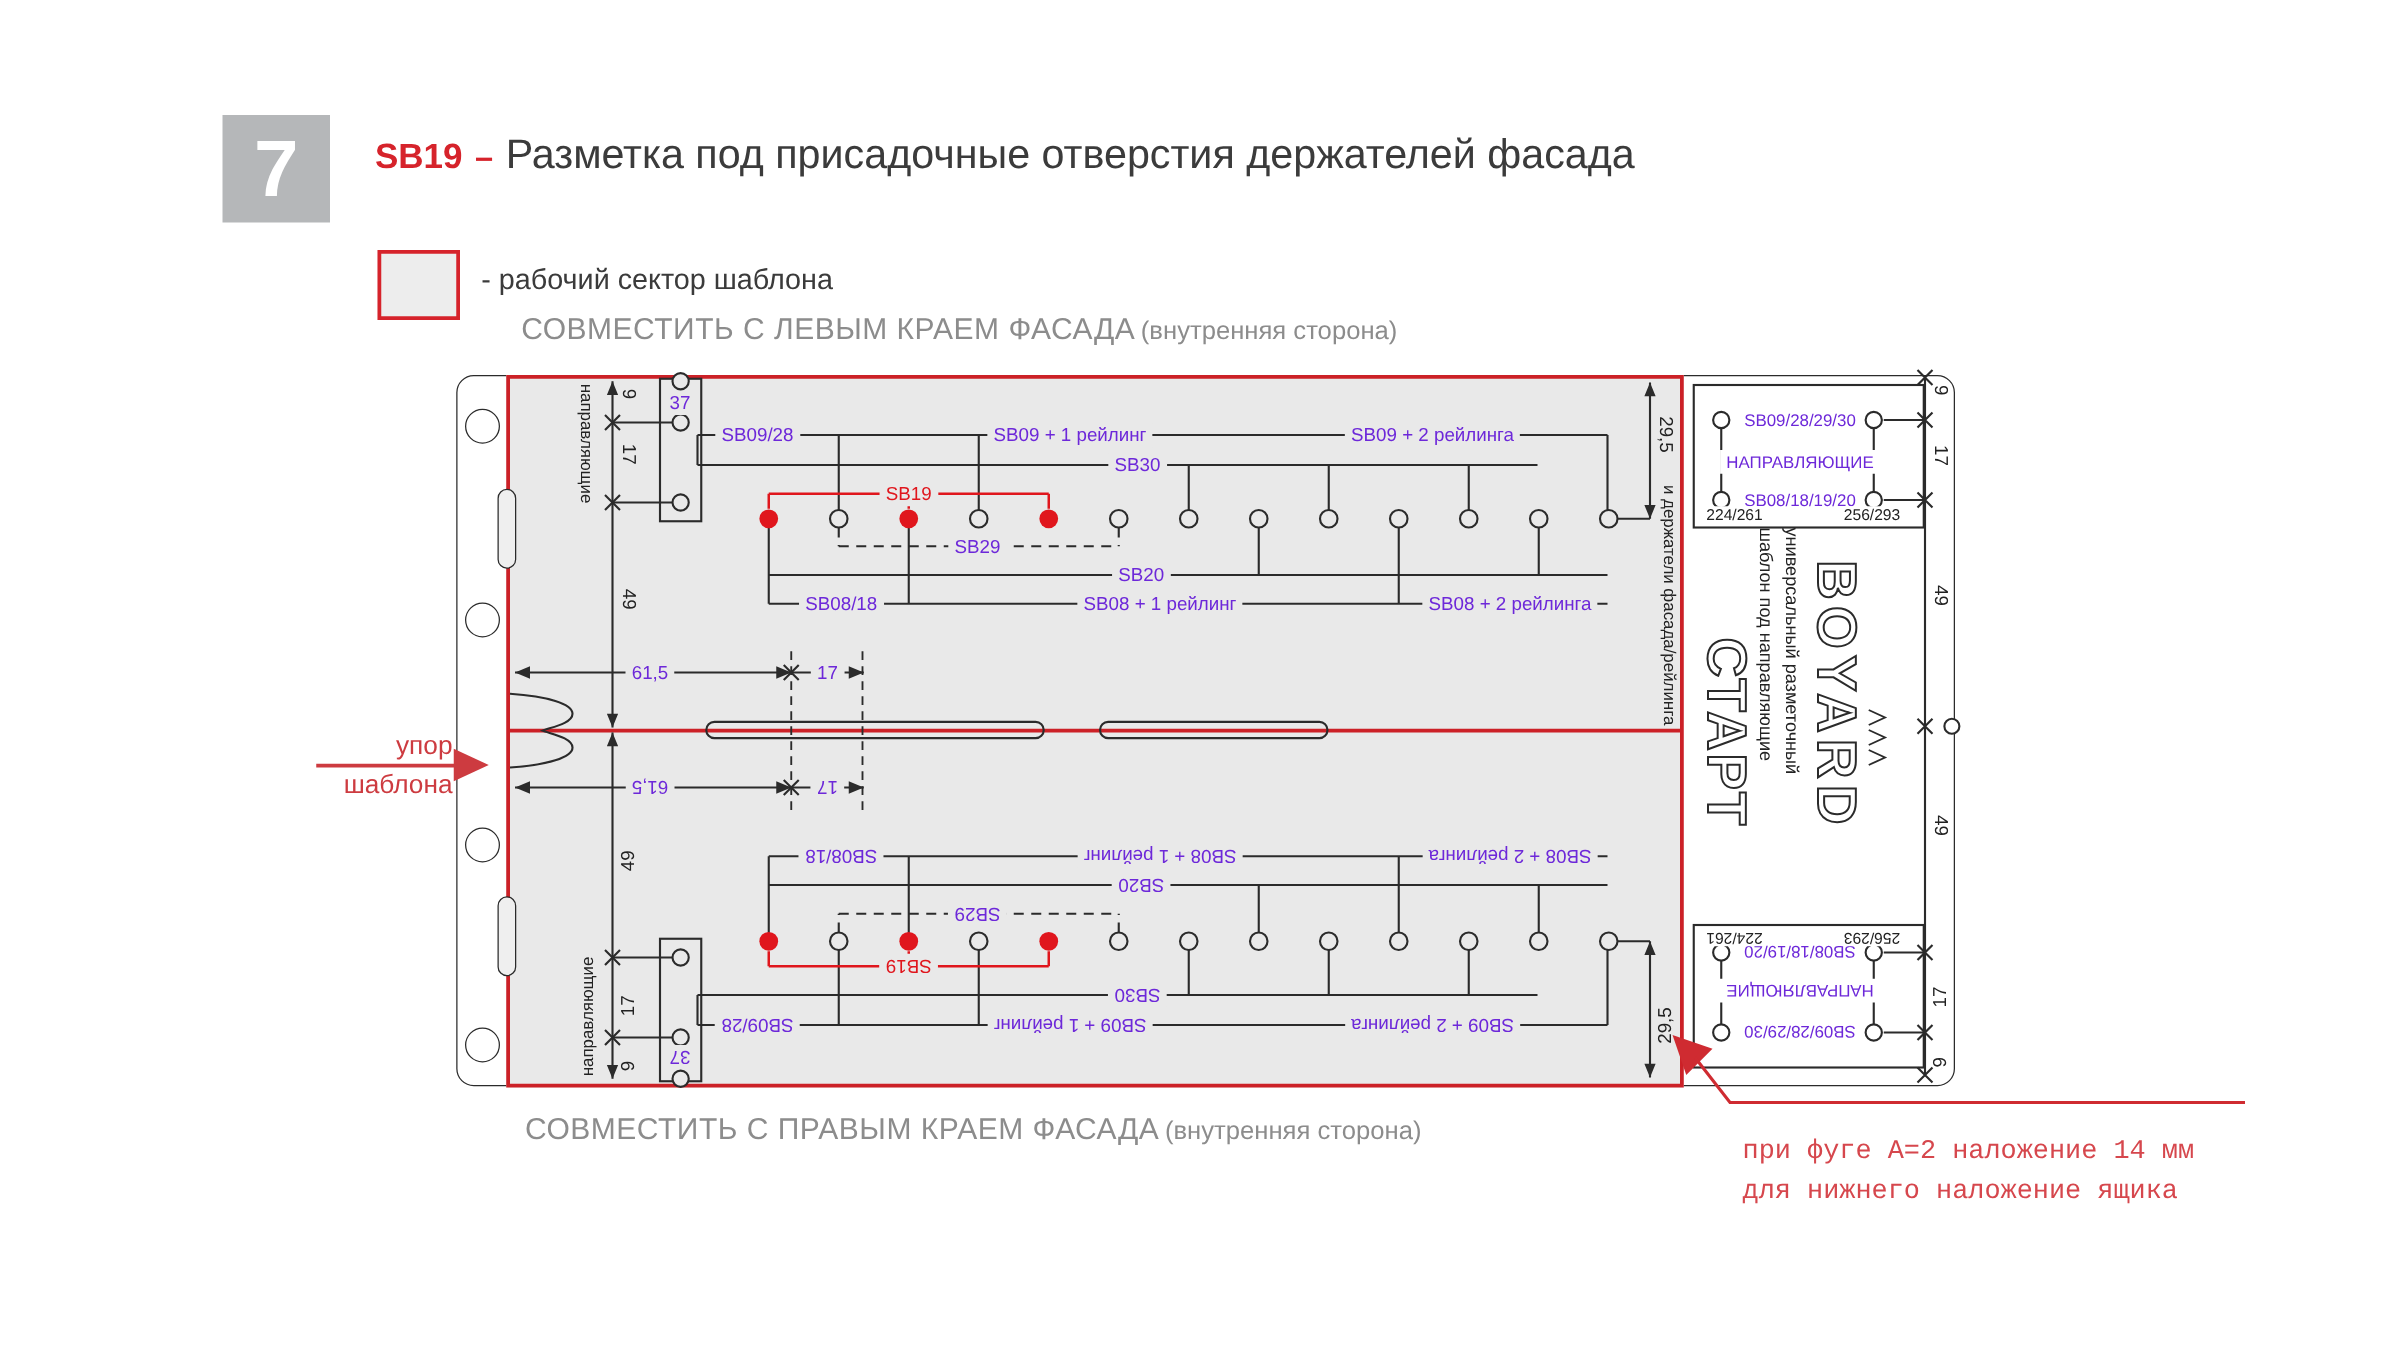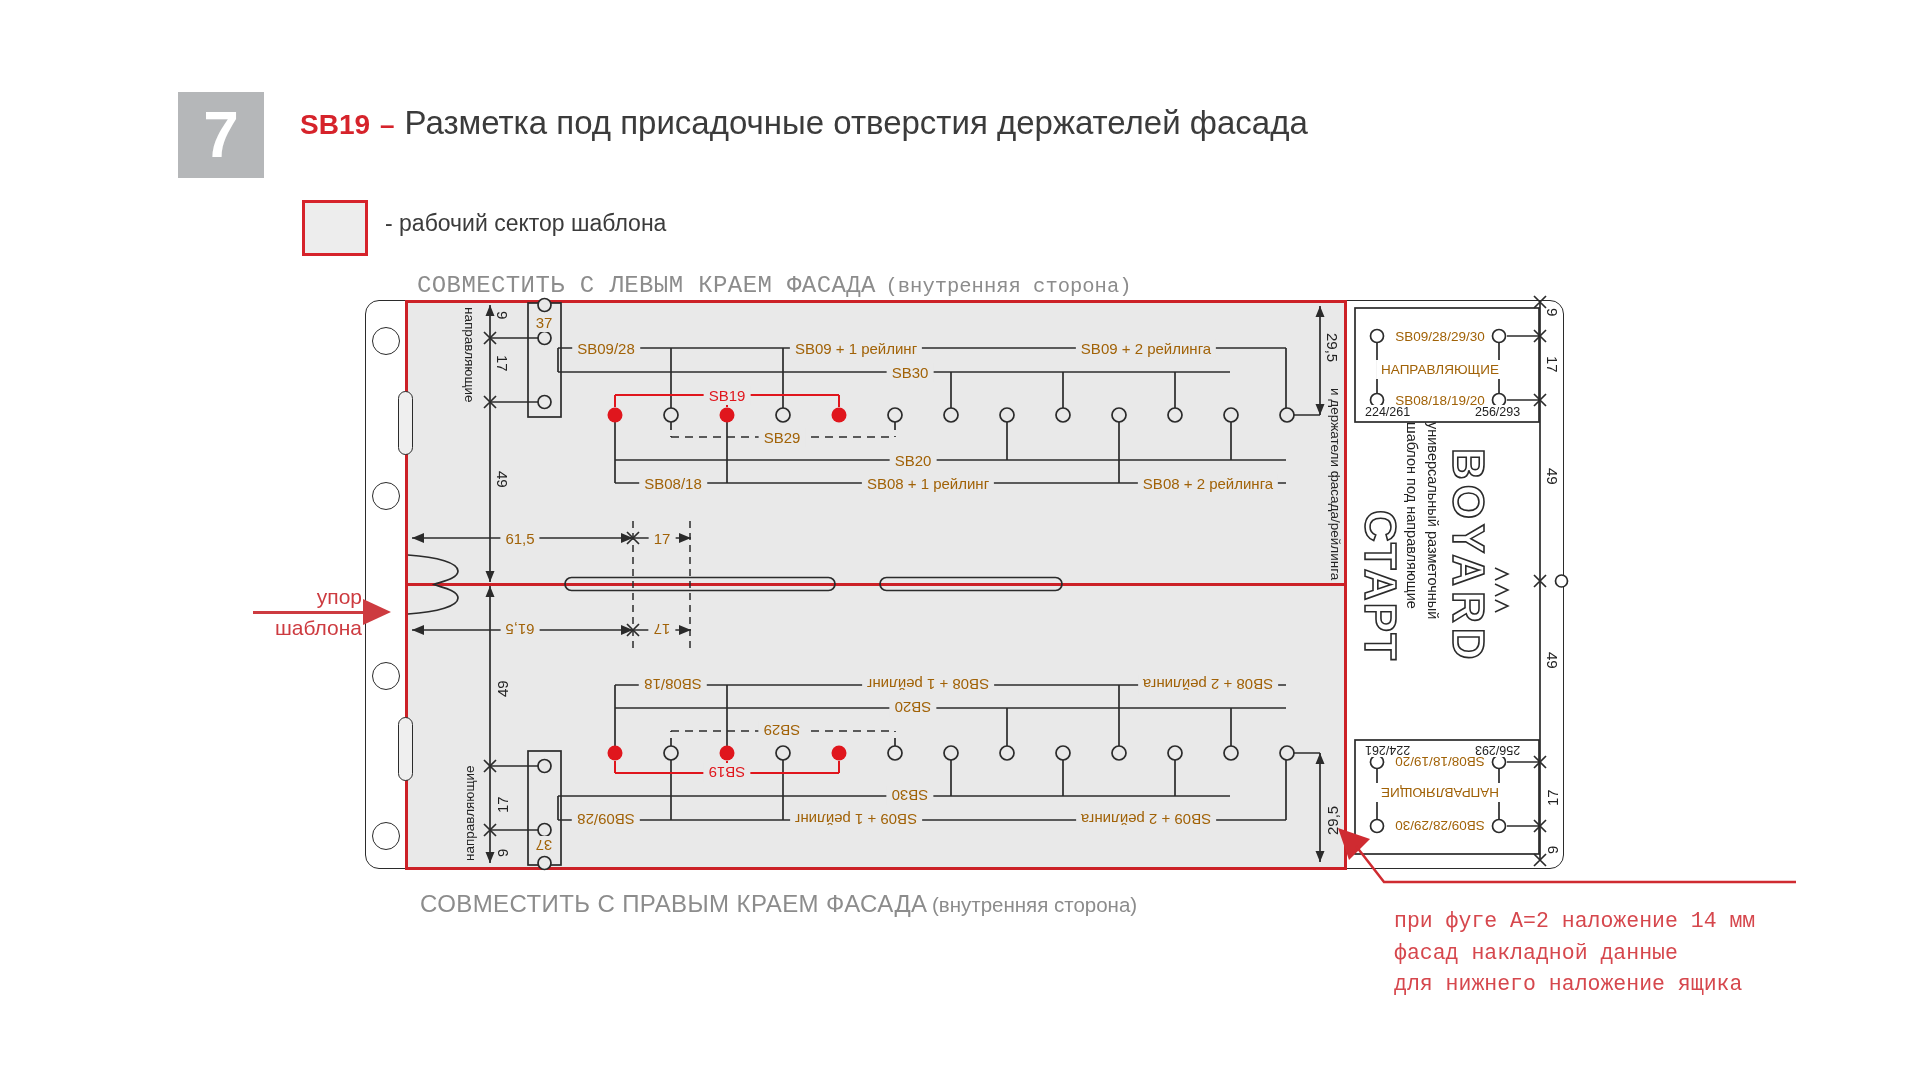--- a/index.html
+++ b/index.html
@@ -26,21 +26,21 @@
   .outline{left:0;top:0;width:1197px;height:567px;border:1.7px solid #2b2b2b;border-radius:14px;}
   .lc{position:absolute;width:26px;height:26px;border:1.7px solid #2b2b2b;border-radius:50%;}
   .pill{position:absolute;left:33px;width:13px;height:62px;border:1.7px solid #2b2b2b;border-radius:8px;background:#efefef;z-index:5;}
   .red-area{left:40px;top:0;width:942px;height:570px;background:#e9e9e9;border:3px solid #cc2127;box-sizing:border-box;}
   .half{position:absolute;left:0;top:0;width:936px;height:281px;}
   .flip{transform:scaleY(-1);}
   .flip .lbl{transform:translateX(-50%) scaleX(-1);}
   .flip .lblL{transform:scaleX(-1);}
   .flip .vt{transform:scaleX(-1);}
   .lbl{position:absolute;transform:translateX(-50%);background:#e9e9e9;padding:0 5px;
-       font-size:15px;line-height:19px;color:#a16207;white-space:nowrap;}
+       font-size:15px;line-height:19px;color:#6d28d9;white-space:nowrap;}
   .lblL{position:absolute;font-size:12.5px;color:#222;background:#fff;padding:0 2px;white-space:nowrap;}
   .lblw{background:#fff;font-size:13.5px;}
   .red-lbl{color:#e0161d;}
   .vt{position:absolute;writing-mode:vertical-rl;font-size:15px;color:#222;white-space:nowrap;}
   .rp{left:982px;top:0;width:215px;height:570px;}
   .rp-half{position:absolute;left:0;top:0;width:215px;height:281px;}
   .outl{color:#fff;-webkit-text-stroke:1.6px #2b2b2b;font-weight:bold;}
   
   .stopbox{left:232px;top:584px;width:130px;text-align:right;color:#cd3b40;font-size:21px;line-height:26px;}
   .stopline{left:253px;top:611px;width:112px;height:2.5px;background:#cd3b40;}
@@ -60,21 +60,21 @@
 
   <div class="abs title">
     <span class="code">SB19</span>
     <span class="dash">–</span>
     <span class="txt">Разметка под присадочные отверстия держателей фасада</span>
   </div>
 
   <div class="abs legend-box"></div>
   <div class="abs legend-lbl">- рабочий сектор шаблона</div>
 
-  <div class="abs caption" style="left:417px;top:272px;font-family:Liberation Mono, monospace;">
+  <div class="abs caption" style="left:417px;top:250px;">
     <span class="main">СОВМЕСТИТЬ С ЛЕВЫМ КРАЕМ ФАСАДА</span>
     <span class="note">(внутренняя сторона)</span>
   </div>
 
   <div class="abs diagram">
     <div class="abs outline"></div>
 
     <div class="lc" style="left:7px;top:27px;"></div>
     <div class="lc" style="left:7px;top:182px;"></div>
     <div class="lc" style="left:7px;top:362px;"></div>
@@ -371,17 +371,16 @@
   <div class="abs stopline"></div>
   <div class="abs stoptri"></div>
   <div class="abs stopbox2">шаблона</div>
 
   <svg class="abs" style="left:1334px;top:826px;" width="470" height="64">
     <polygon points="4,2 36,13 15,34" fill="#cf2b31"></polygon>
     <path d="M22 20 L50 56 L462 56" stroke="#cf2b31" stroke-width="2.5" fill="none"></path>
   </svg>
   <div class="abs footnote">
     <div>при фуге А=2 наложение 14 мм</div>
-    <div>фасад накладной данные</div>
     <div>для нижнего наложение ящика</div>
   </div>
 
 </div>
 
 </body></html>

